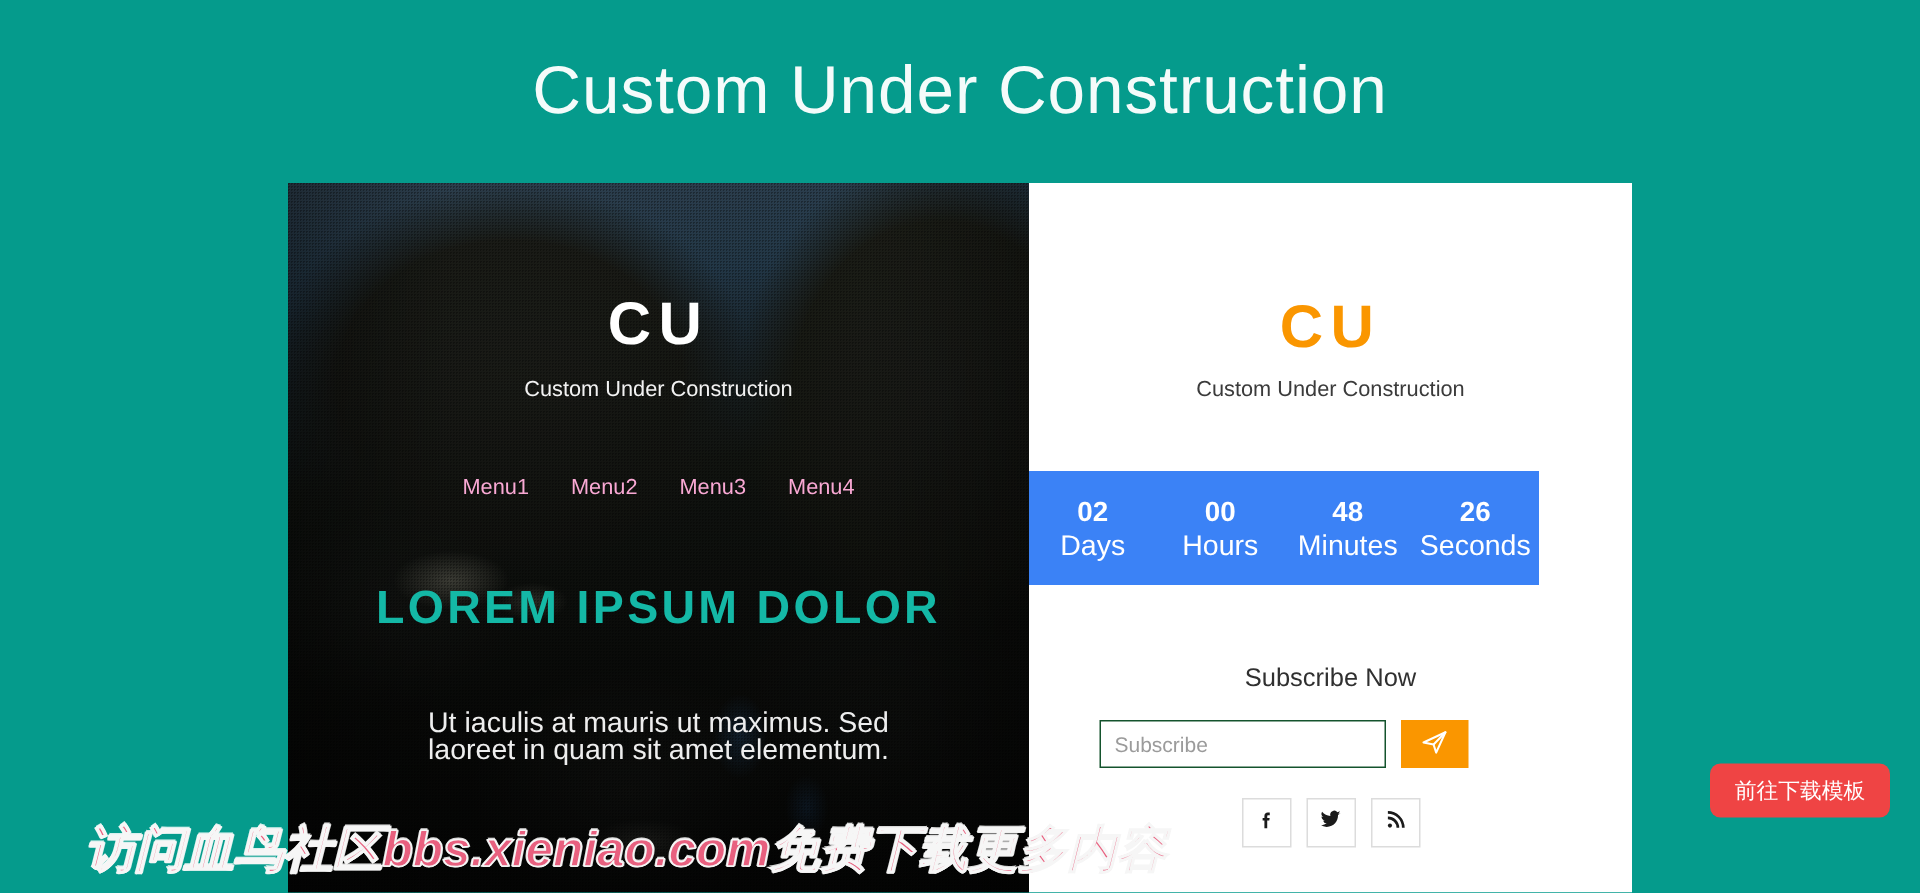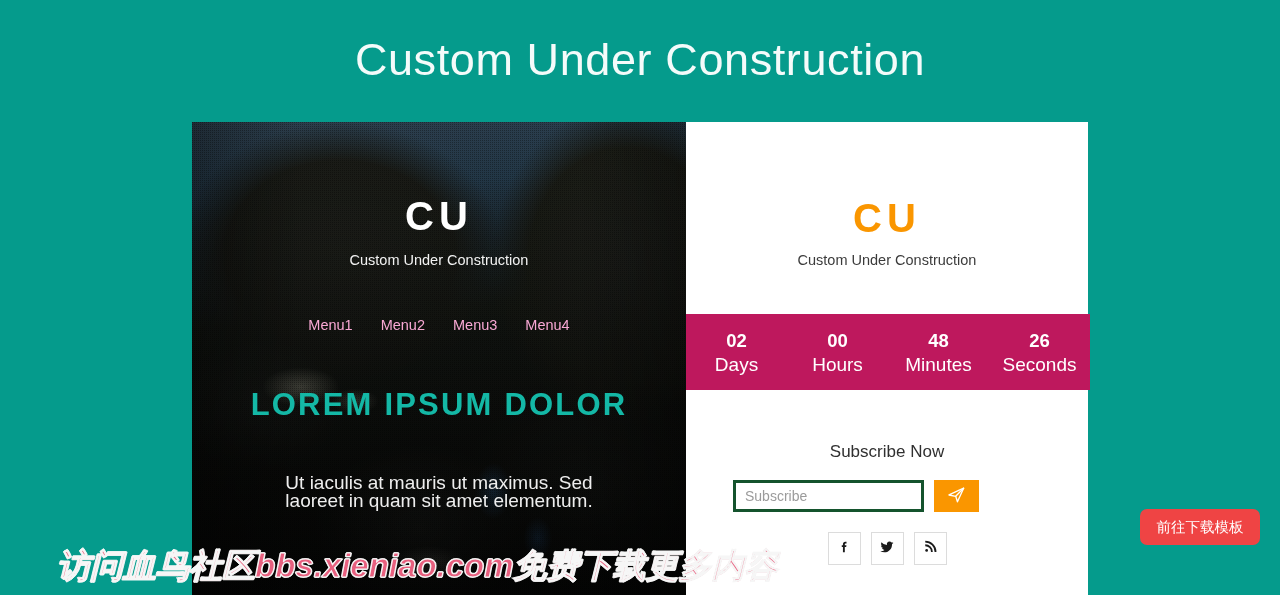--- a/index.html
+++ b/index.html
@@ -116,22 +116,22 @@
     font-size:40px; font-weight:bold; letter-spacing:5px;
     color:#fa9600; line-height:48px;
   }
   .logo-sub-right {
     position:absolute; left:0; top:128px; width:100%;
     text-align:center;
     font-size:14.5px; color:#3b3b3b; line-height:20px;
   }
   .countdown {
     position:absolute; left:0px; top:192px;
-    width:404px; height:76px;
-    background:#be185d;
+    width:340px; height:76px;
+    background:#3b82f6;
     display:flex;
   }
   .cd-cell {
     flex:1 1 0;
     display:flex; flex-direction:column;
     align-items:center; justify-content:center;
   }
   .cd-num {
     color:#ffffff; font-size:18.5px; font-weight:bold; line-height:24px;
   }
@@ -142,21 +142,21 @@
     position:absolute; left:0; top:318px; width:100%;
     text-align:center;
     font-size:17px; color:#303030; line-height:24px;
   }
   .sub-row {
     position:absolute; left:47px; top:358px;
     display:flex; align-items:stretch; gap:10px;
   }
   .sub-input {
     width:191px; height:32px;
-    border:3px solid #14532d;
+    border:1px solid #14532d;
     background:#ffffff;
     padding:0 9px;
     font-size:14px; color:#333333;
     font-family:"Liberation Sans", sans-serif;
     outline:none;
   }
   .sub-input::placeholder { color:#9b9b9b; }
   .sub-btn {
     width:45px; height:32px;
     background:#fa9600;

